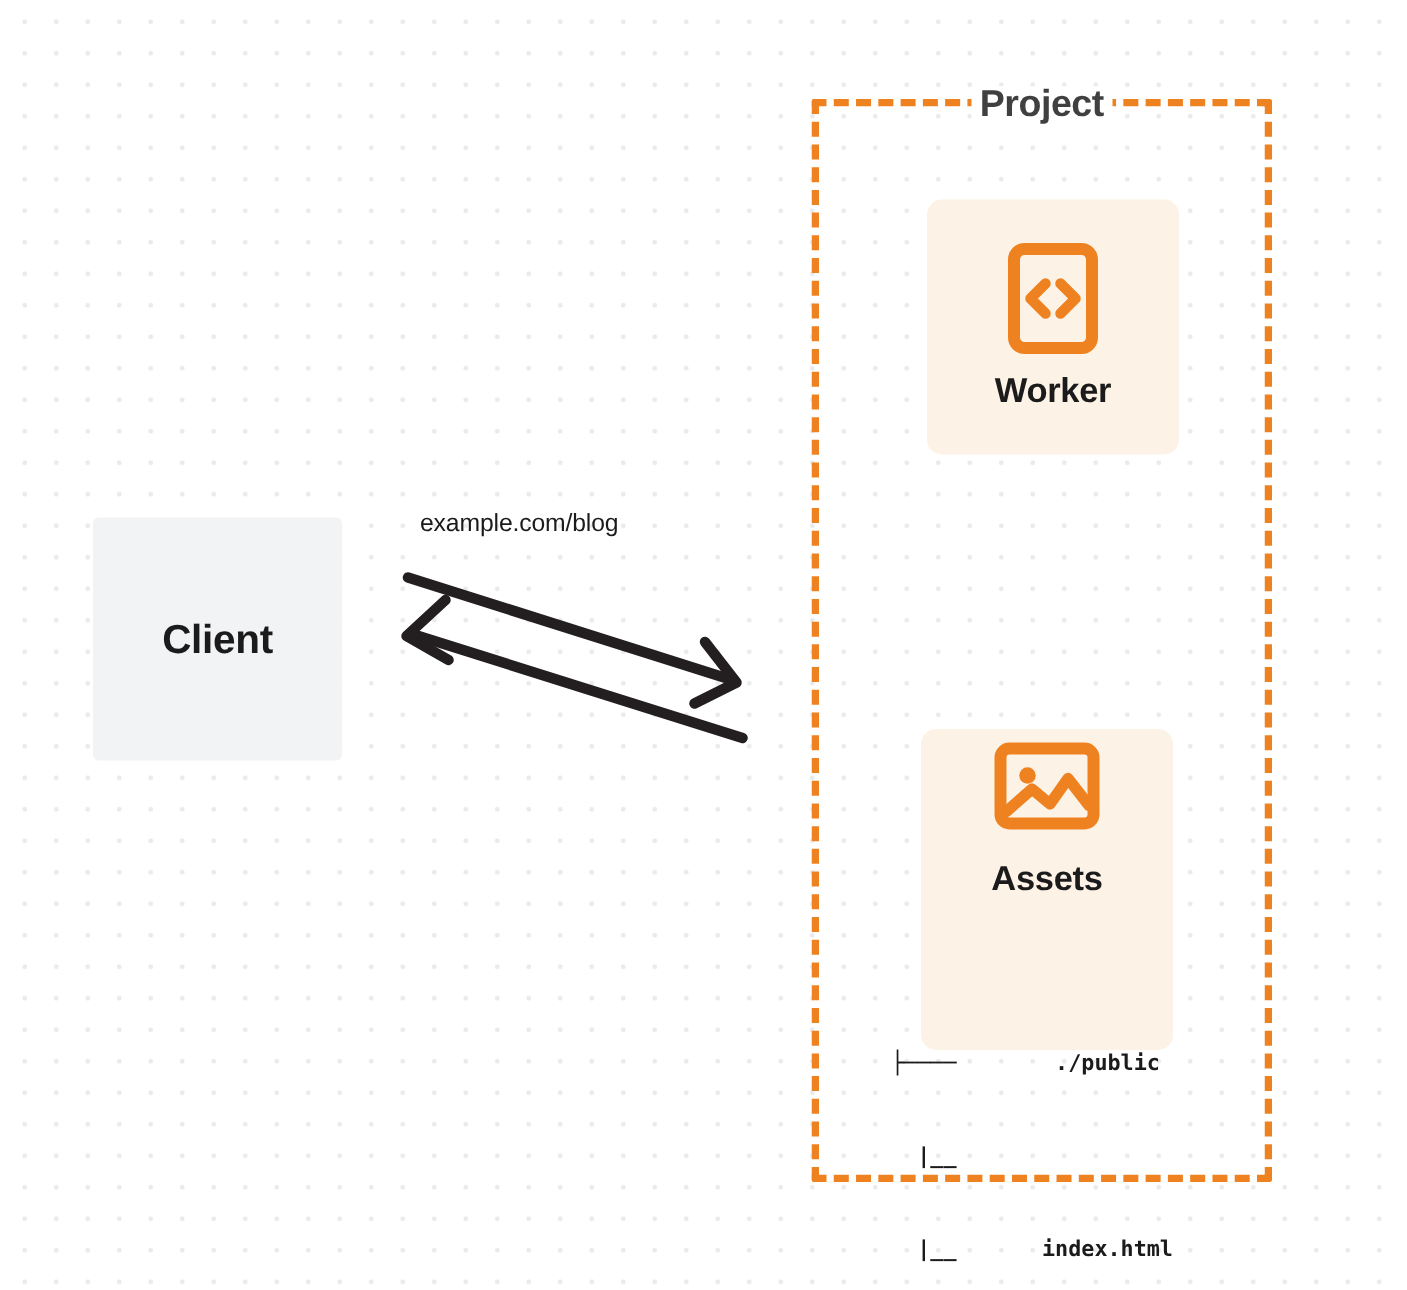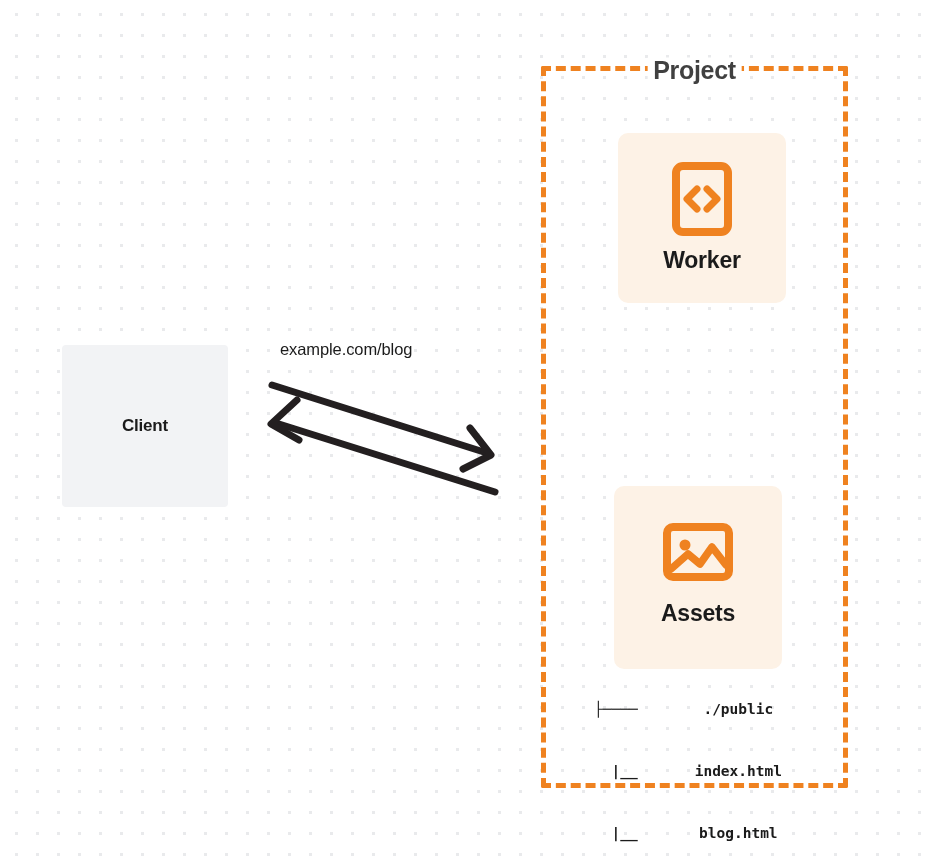--- a/index.html
+++ b/index.html
@@ -29,21 +29,21 @@
     top: 345px;
     width: 166px;
     height: 162px;
     background: #f2f3f5;
     border-radius: 4px;
     display: flex;
     align-items: center;
     justify-content: center;
   }
   #client-node .node-label {
-    font-size: 17px;
+    font-size: 27px;
     font-weight: bold;
     color: #1b1b1b;
     letter-spacing: -0.2px;
   }
 
   
   #arrow-layer {
     position: absolute;
     left: 0;
     top: 0;
@@ -101,22 +101,21 @@
   }
   #worker-card {
     left: 72px;
     top: 62px;
     height: 170px;
     padding-top: 28px;
   }
   #assets-card {
     left: 68px;
     top: 415px;
-    height: 183px;
-    padding-top: 28px;
+    height: 214px;
   }
   .service-card .card-icon {
     height: 76px;
     display: flex;
     align-items: center;
     justify-content: center;
   }
   .service-card .card-label {
     margin-top: 10px;
     font-size: 23px;
@@ -201,23 +200,22 @@
       <div class="card-label">Assets</div>
     </div>
 
     <div id="assets-tree">
       <div class="tree-row">
         <span class="tree-branch">├────</span>
         <span class="tree-name">./public</span>
       </div>
       <div class="tree-row">
         <span class="tree-branch">  |__</span>
-        <span class="tree-name">index.html</span>
       </div>
       <div class="tree-row">
         <span class="tree-branch">  |__</span>
-        <span class="tree-name">blog.html</span>
+        <span class="tree-name">index.html</span>
       </div>
       
     </div>
 
   </div>
 </div>
 
 </body></html>

